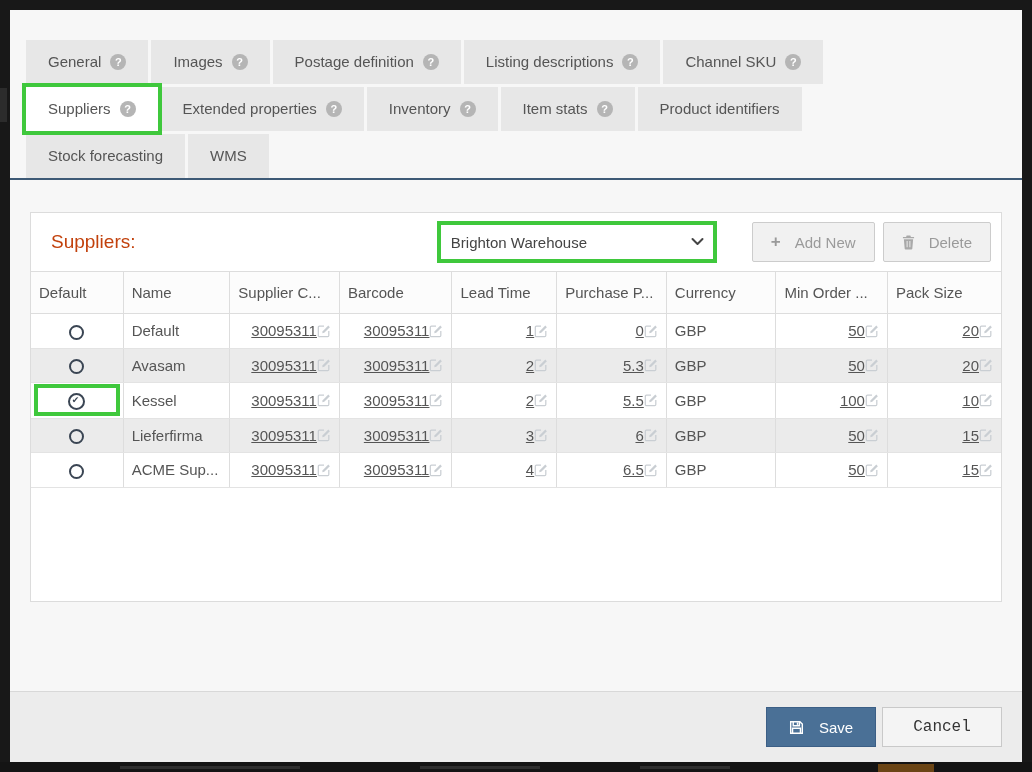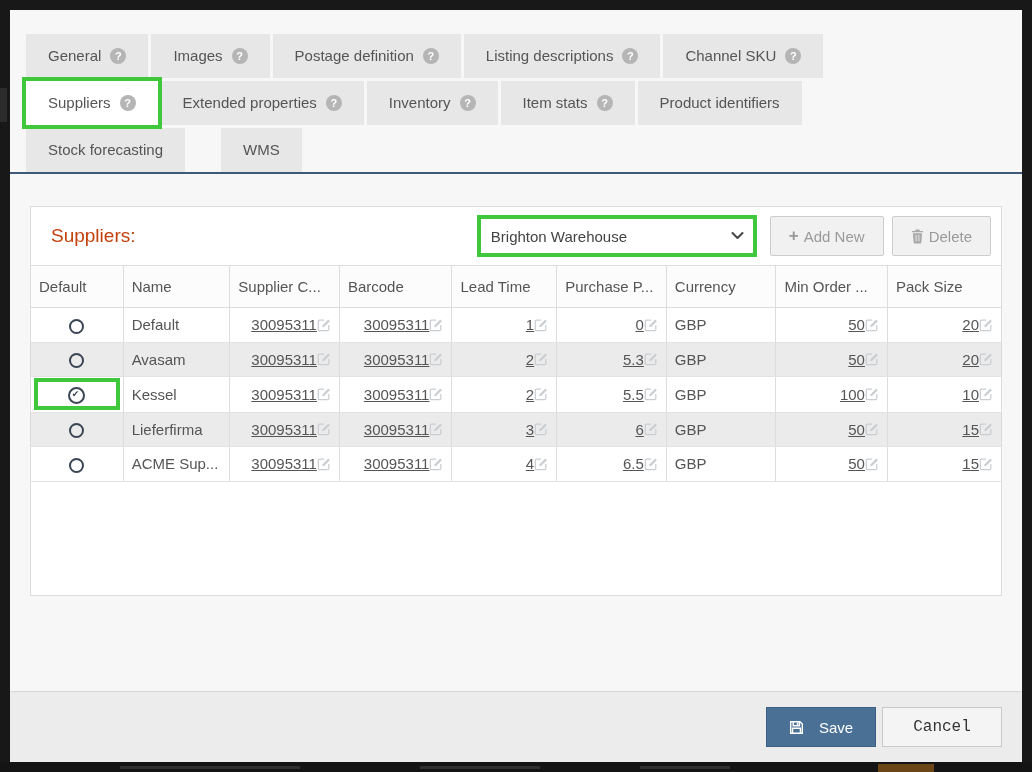--- a/index.html
+++ b/index.html
@@ -8,43 +8,43 @@
 
   .modal { width:1012px; height:752px; background:#f7f7f7; display:flex; flex-direction:column; box-sizing:border-box; }
 
   
   .modal-header { height:68px; background:#4a6c8e; display:flex; align-items:center; padding:0 22px; flex:none; }
   .modal-title { color:#ffffff; font-size:19px; flex:1; letter-spacing:.2px; }
   .win-controls { display:flex; gap:24px; align-items:center; }
   .win-btn { display:flex; align-items:center; justify-content:center; cursor:pointer; }
 
   
-  .modal-body { flex:1; padding-top:24px; overflow:hidden; display:flex; flex-direction:column; }
+  .modal-body { flex:1; padding-top:30px; overflow:hidden; display:flex; flex-direction:column; }
   .tabs-wrap { padding:0 16px; border-bottom:2px solid #3e5a76; flex:none; }
   .tab-row { display:flex; margin-bottom:3px; }
-  .tab-row:last-child { margin-bottom:0;gap:33px; }
+  .tab-row:last-child { margin-bottom:0; }
   .tab { background:#e7e7e7; color:#555; font-size:15px; line-height:20px; padding:12px 22px;
          margin-right:3px; display:flex; align-items:center; gap:9px; cursor:pointer; white-space:nowrap; }
   .tab.active { background:#ffffff; box-shadow:0 0 0 4px #3fc83c; position:relative; z-index:2; }
   .help-icon { width:16px; height:16px; border-radius:50%; background:#b5b5b5; color:#fff;
                font-size:11px; font-weight:bold; display:flex; align-items:center; justify-content:center; flex:none; }
   .help-icon::before { content:"?"; }
 
   
   .panel { margin:32px 20px 0 20px; background:#fff; border:1px solid #dcdcdc; height:390px;
            box-sizing:border-box; display:flex; flex-direction:column; flex:none; }
   .panel-top { display:flex; align-items:center; padding:8px 10px; flex:none; }
   .suppliers-heading { color:#c2410c; font-size:19px; margin-left:10px; }
   .top-spacer { flex:1; }
-  .select-hl { border:4px solid #3fc83c; background:#fff; position:relative; width:272px; margin-right:5px; flex:none; }
+  .select-hl { border:4px solid #3fc83c; background:#fff; position:relative; width:272px; margin-right:27px; flex:none; }
   .wh-select { width:100%; height:34px; border:none; outline:none; padding:0 30px 0 10px; font-size:15px;
                color:#444; appearance:none; -webkit-appearance:none; background:#fff; font-family:inherit; }
   .select-chevron { position:absolute; right:9px; top:50%; transform:translateY(-50%); pointer-events:none; display:flex; }
   .btn-gray { height:40px; padding:0 18px; background:#f1f1f1; border:1px solid #cccccc; color:#9a9a9a;
-              font-size:15px; margin-left:8px; display:flex; align-items:center; gap:5px; border-radius:2px;
+              font-size:15px; margin-left:8px; display:flex; align-items:center; gap:14px; border-radius:2px;
               font-family:inherit; cursor:pointer; }
   .plus-icon::before { content:"+"; font-size:17px; font-weight:bold; color:#9a9a9a; }
 
   
   .sup-table { width:100%; border-collapse:collapse; table-layout:fixed; font-size:15px; flex:none; }
   .sup-table th { border-top:1px solid #dddddd; border-bottom:1px solid #dddddd; border-right:1px solid #dddddd;
                   padding:12px 8px; text-align:left; font-weight:normal; color:#555; background:#fcfcfc;
                   white-space:nowrap; overflow:hidden; }
   .sup-table th:last-child, .sup-table td:last-child { border-right:none; }
   .sup-table td { border-right:1px solid #dddddd; border-bottom:1px solid #e3e3e3; padding:8px;

